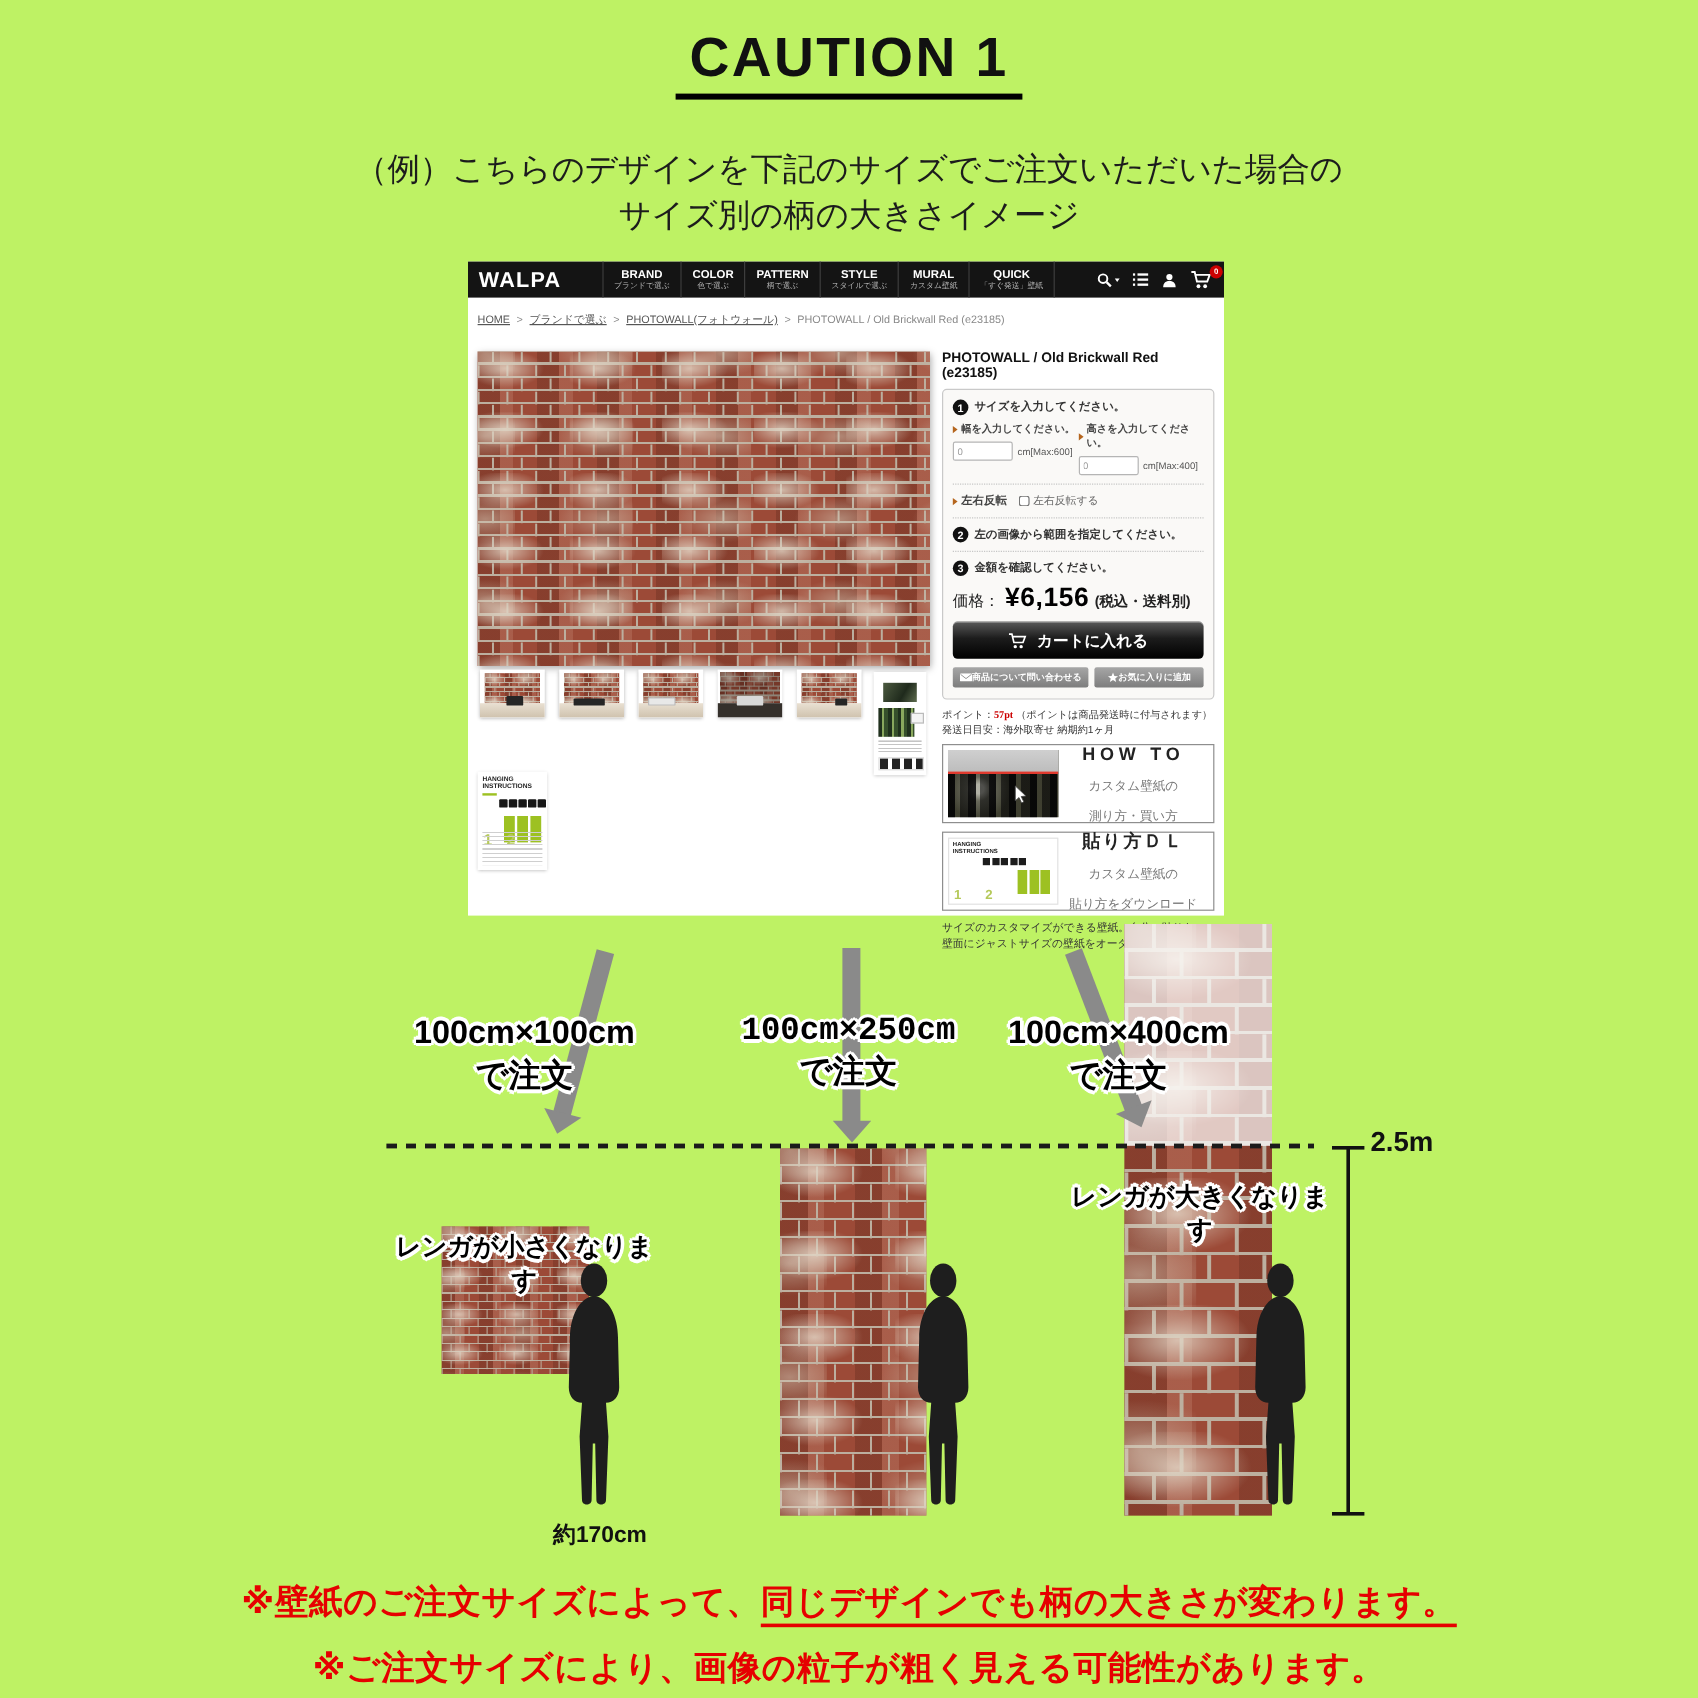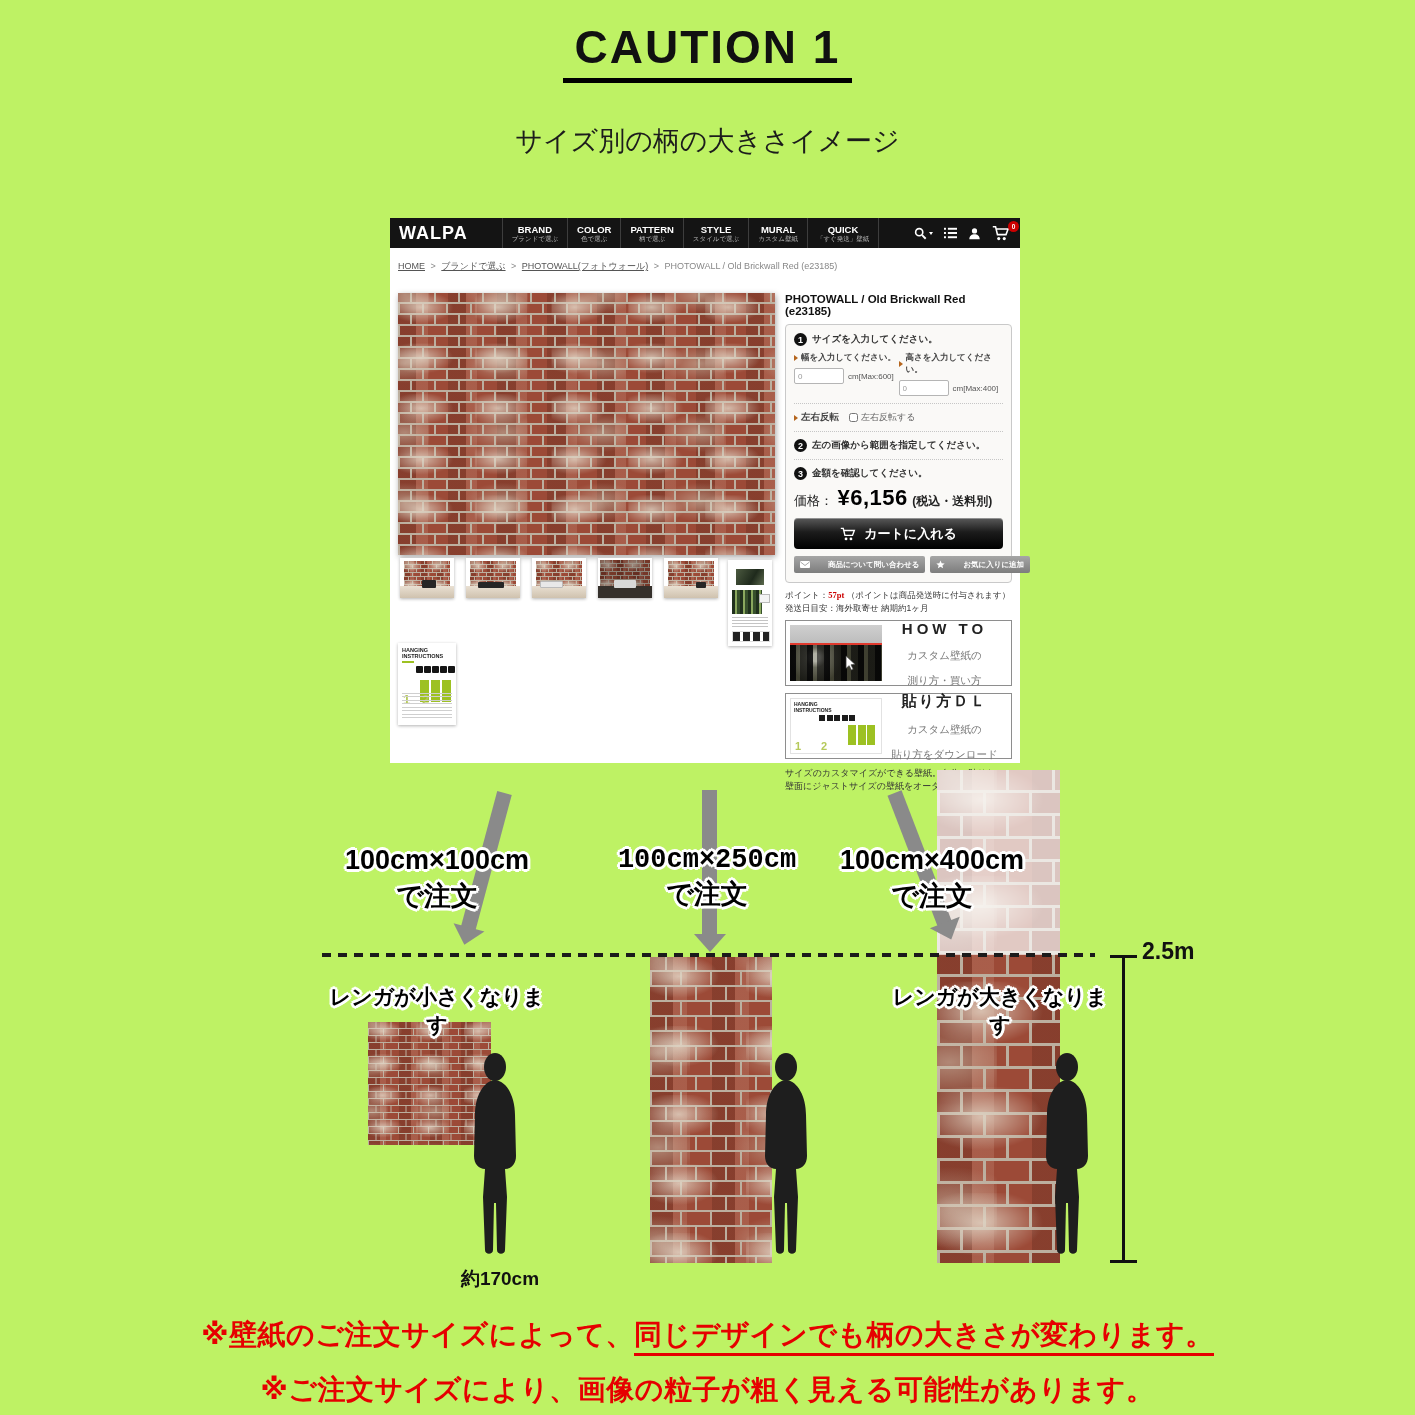--- a/index.html
+++ b/index.html
@@ -81,21 +81,21 @@
   .price-label{font-size:13px;font-weight:400;color:#222;}
   .price-big{font-size:22px;font-weight:800;color:#000;letter-spacing:.5px;}
   .price-note{font-size:12px;font-weight:700;color:#222;}
   .cart-btn{width:100%;height:31px;border:none;border-radius:4px;cursor:pointer;
     background:linear-gradient(180deg,#5a5a5a 0%,#1c1c1c 45%,#000 100%);
     color:#fff;font-size:13px;font-weight:700;display:flex;align-items:center;justify-content:center;gap:7px;
     box-shadow:inset 0 1px 0 rgba(255,255,255,.35);}
   .subbtns{display:flex;gap:5px;margin-top:7px;}
   .subbtn{flex:1;height:17px;border:none;border-radius:2px;cursor:pointer;
     background:linear-gradient(180deg,#a6a6a6,#7d7d7d);color:#fff;font-size:7.5px;font-weight:700;
-    display:flex;align-items:center;justify-content:center;gap:18px;white-space:nowrap;}
+    display:flex;align-items:center;justify-content:center;gap:0;white-space:nowrap;}
   .meta{margin-top:6px;font-size:8.5px;color:#333;line-height:13px;white-space:nowrap;}
   .pts{color:#cc0000;font-weight:700;font-family:Liberation Serif, serif;}
   .info-box{margin-top:5px;height:66px;border:1px solid #8e8e8e;background:#fff;display:flex;align-items:center;padding:4px;box-sizing:border-box;cursor:pointer;}
   .info-box + .info-box{margin-top:7px;}
   .forest{position:relative;flex:none;width:92px;height:56px;overflow:hidden;background:#23241e;
     background-image:
       linear-gradient(180deg,#cfcfcf 0,#bdbdbd 18px,rgba(0,0,0,0) 19px),
       repeating-linear-gradient(90deg, rgba(5,5,5,.9) 0 6px, rgba(96,96,70,.45) 6px 10px, rgba(25,25,20,.75) 10px 17px),
       radial-gradient(circle at 28% 58%, rgba(255,255,255,.95) 0 4px, rgba(255,255,255,.35) 10px, rgba(255,255,255,0) 26px);}
   .forest::after{content:"";position:absolute;left:0;top:18px;width:100%;height:1.5px;background:#e03a2e;}
@@ -167,20 +167,21 @@
 </style>
 </head>
 <body>
 
 <div id="canvas">
 
   <div class="page-title">
     <span>CAUTION 1</span>
   </div>
   <div class="page-sub">
+    <div>（例）こちらのデザインを下記のサイズでご注文いただいた場合の</div>
     <div>サイズ別の柄の大きさイメージ</div>
   </div>
 
   <div class="site-shot">
 
     <div class="navbar">
       <span class="logo">WALPA</span>
       <div class="nav-items">
         <div class="nav-item">
           <span class="nav-main">BRAND</span>
@@ -456,21 +457,21 @@
   </div>
 
   <div class="panel-wall brick brick-small" style="left:368px;top:1022px;width:123px;height:123px;"></div>
   <div class="panel-wall brick brick-mid" style="left:650px;top:957px;width:122px;height:306px;"></div>
   <div class="panel-wall brick brick-large" style="left:937px;top:770px;width:123px;height:493px;">
     <div class="fade-top"></div>
   </div>
 
   <div class="dash-line"></div>
 
-  <div class="note-label halo" style="left:322px;top:983px;">レンガが小さくなります</div>
+  <div class="note-label halo" style="left:322px;top:1025px;">レンガが小さくなります</div>
   <div class="note-label halo" style="left:885px;top:983px;">レンガが大きくなります</div>
 
   <svg class="person" style="left:462px;top:1051px;" viewBox="0 0 66 212">
     <ellipse cx="33" cy="16" rx="11" ry="14" fill="#1e1e1e"></ellipse>
     <path fill="#1e1e1e" d="M33 29 C21 30 13 46 13 64 L12 105 C12 113 17 118 23 118 L21 146 L23 199 C23 204 31 204 31 199 L32 152 L34 152 L35 199 C35 204 43 204 43 199 L45 146 L43 118 C49 118 54 113 54 105 L53 64 C53 46 45 30 33 29 Z"></path>
   </svg>
   <svg class="person" style="left:753px;top:1051px;" viewBox="0 0 66 212">
     <ellipse cx="33" cy="16" rx="11" ry="14" fill="#1e1e1e"></ellipse>
     <path fill="#1e1e1e" d="M33 29 C21 30 13 46 13 64 L12 105 C12 113 17 118 23 118 L21 146 L23 199 C23 204 31 204 31 199 L32 152 L34 152 L35 199 C35 204 43 204 43 199 L45 146 L43 118 C49 118 54 113 54 105 L53 64 C53 46 45 30 33 29 Z"></path>
   </svg>

